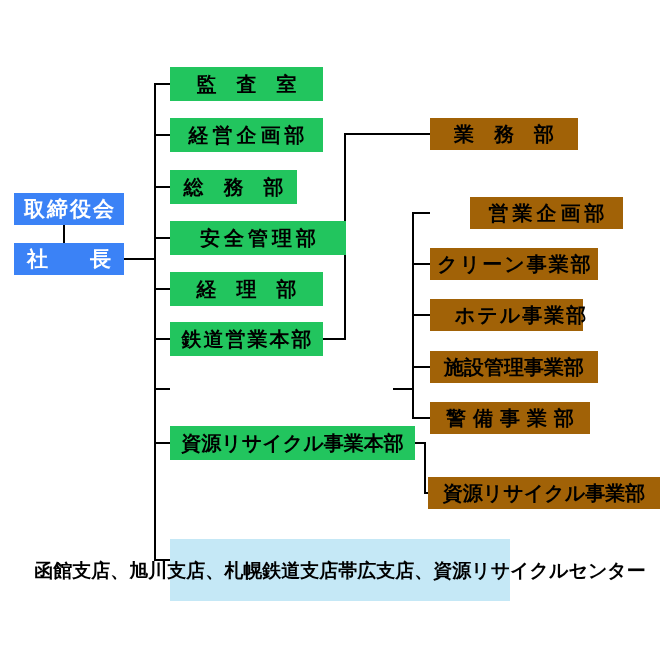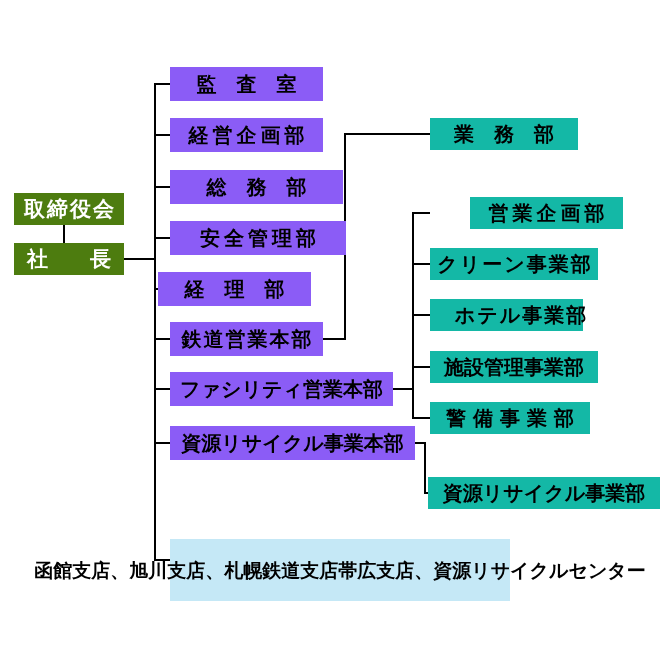--- a/index.html
+++ b/index.html
@@ -4,39 +4,39 @@
 <style>
   html,body { margin:0; padding:0; background:#ffffff; }
   #canvas {
     position:relative; width:670px; height:670px; background:#ffffff;
     font-family:"Liberation Sans","DejaVu Sans",sans-serif; overflow:hidden;
   }
   .box {
     position:absolute; display:flex; align-items:center; justify-content:center;
     font-weight:bold; font-size:20px; color:#000; white-space:pre; box-sizing:border-box;
   }
-  .exec { background:#4d7c0f; color:#ffffff; font-size:21px; }
-  .gray { background:#8b5cf6; }
-  .cyan { background:#14b8a6;text-align:center; }
+  .exec { background:#3b82f6; color:#ffffff; font-size:21px; }
+  .gray { background:#22c55e; }
+  .cyan { background:#a16207;text-align:center; }
   .pale { background:#c5e8f6; }
   .line { position:absolute; background:#000000; }
   .ls2 { letter-spacing:2px; text-indent:2px; }
   .ls4 { letter-spacing:4px; text-indent:4px; }
   .ls7 { letter-spacing:7px; text-indent:7px; }
 
   
   .b-board      { left:14px;  top:193px; width:110px; height:32px; }
   .b-president  { left:14px;  top:243px; width:110px; height:32px; }
 
   
   .b-audit      { left:170px; top:67px;  width:153px; height:34px; }
   .b-corpplan   { left:170px; top:118px; width:153px; height:34px; }
-  .b-genaff     { left:170px; top:170px; width:173px; height:34px; }
+  .b-genaff     { left:170px; top:170px; width:127px; height:34px; }
   .b-safety     { left:170px; top:221px; width:176px; height:34px; }
-  .b-account    { left:158px; top:272px; width:153px; height:34px; }
+  .b-account    { left:170px; top:272px; width:153px; height:34px; }
   .b-railhq     { left:170px; top:322px; width:153px; height:34px; }
   .b-fachq      { left:170px; top:372px; width:223px; height:34px; }
   .b-rechq      { left:170px; top:426px; width:245px; height:34px; }
 
   
   .b-operations { left:430px; top:118px; width:148px; height:32px; }
   .b-salesplan  { left:430px; top:197px; width:153px; height:32px;margin-left:40px; }
   .b-clean      { left:430px; top:248px; width:168px; height:32px; }
   .b-hotel      { left:430px; top:299px; width:153px; height:32px;padding-left:28px; }
   .b-facman     { left:430px; top:351px; width:168px; height:32px; }
@@ -113,21 +113,20 @@
 
   <div class="box exec b-board ls2">取締役会</div>
   <div class="box exec b-president">社　　長</div>
 
   <div class="box gray b-audit">監　査　室</div>
   <div class="box gray b-corpplan ls4">経営企画部</div>
   <div class="box gray b-genaff">総　務　部</div>
   <div class="box gray b-safety ls4">安全管理部</div>
   <div class="box gray b-account">経　理　部</div>
   <div class="box gray b-railhq ls2">鉄道営業本部</div>
-  <div class="box gray b-fachq">ファシリティ営業本部</div>
   <div class="box gray b-rechq">資源リサイクル事業本部</div>
 
   <div class="box cyan b-operations">業　務　部</div>
   <div class="box cyan b-salesplan ls4">営業企画部</div>
   <div class="box cyan b-clean ls2">クリーン事業部</div>
   <div class="box cyan b-hotel ls2">ホテル事業部</div>
   <div class="box cyan b-facman">施設管理事業部</div>
   <div class="box cyan b-security ls7">警備事業部</div>
   <div class="box cyan b-recdept">資源リサイクル事業部</div>
 

